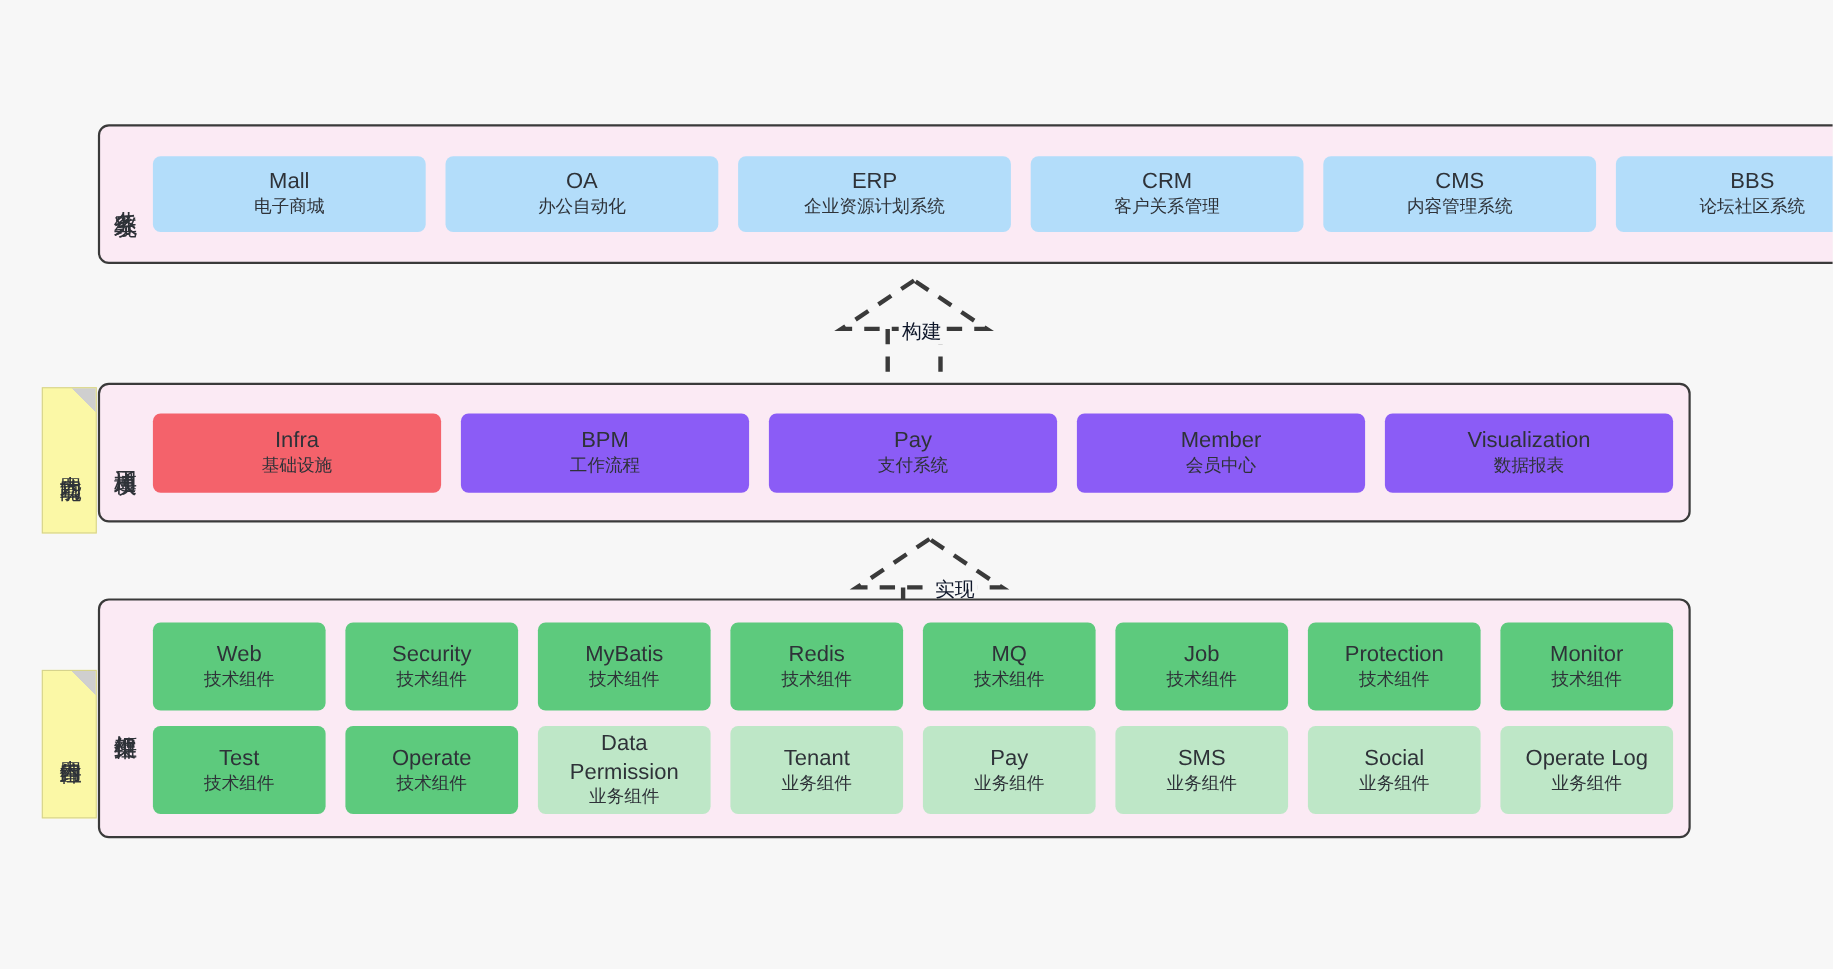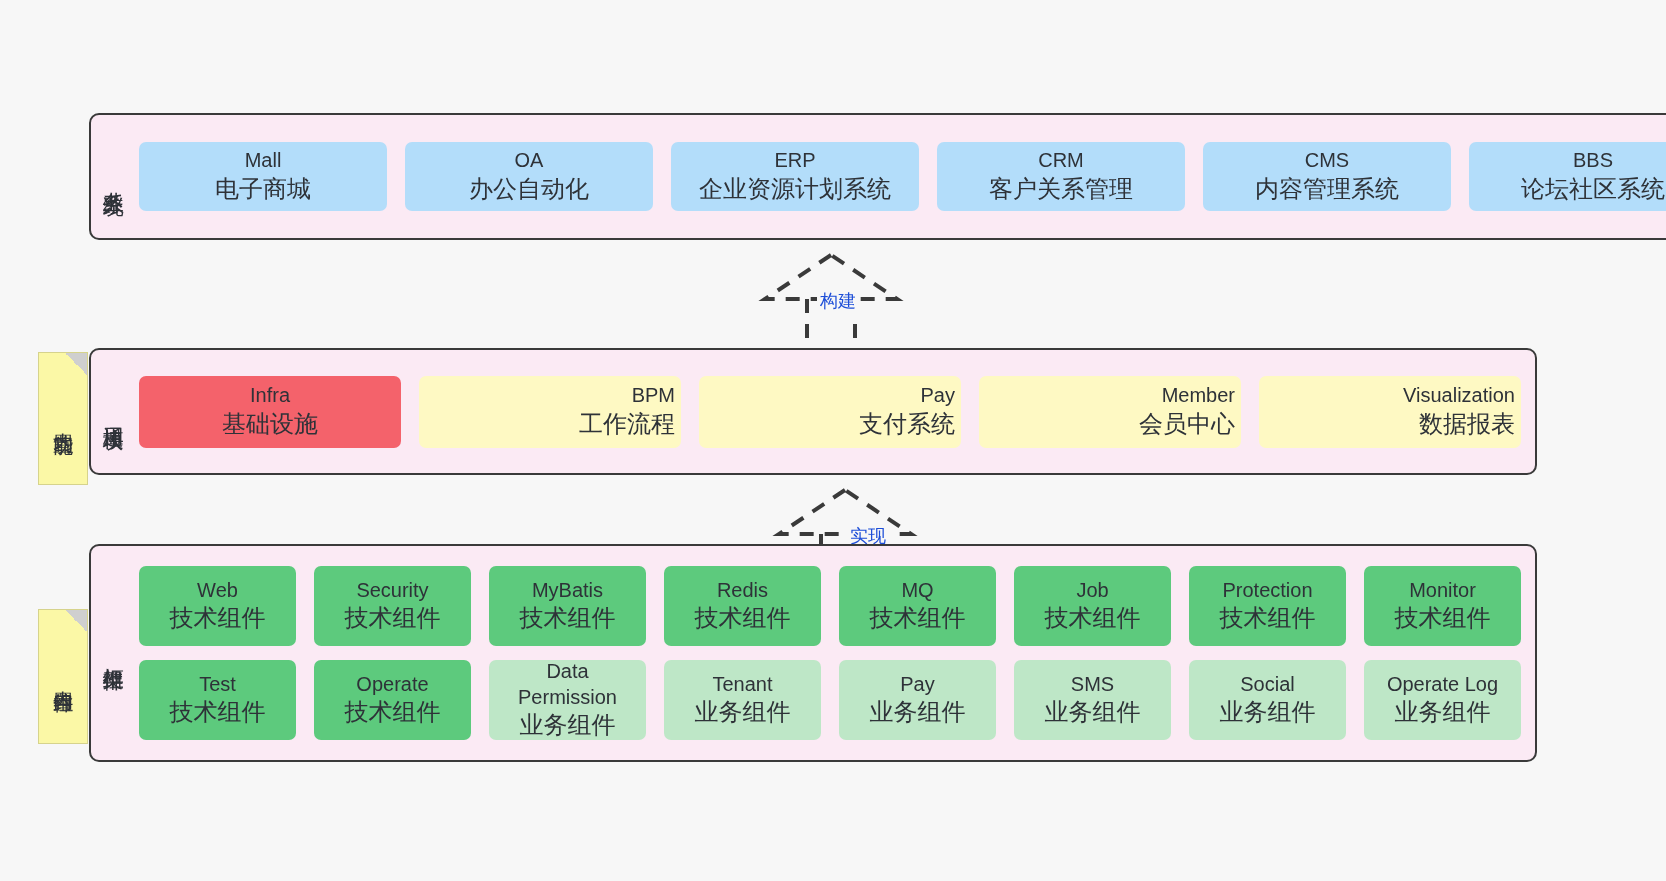--- a/index.html
+++ b/index.html
@@ -67,26 +67,26 @@
     display: flex;
     flex-direction: column;
     align-items: center;
     justify-content: center;
     text-align: center;
     box-sizing: border-box;
     padding: 4px 6px;
     line-height: 1.28;
   }
   .node .n-en  { font-size: 20px; }
-  .node .n-cn  { font-size: 24px; }
+  .node .n-cn  { font-size: 16px; }
 
   
   .c-blue       { background: #b3ddfa; }
   .c-red        { background: #f4626b; }
-  .c-pink       { background: #fef9c3; align-items: flex-end; }
+  .c-pink       { background: #8b5cf6; }
   .c-green      { background: #5dca7d; }
   .c-lightgreen { background: #bee7c7; }
 
   
   #layer-business { left: 89px;  top: 113px; width: 1644px; height: 127px; }
   #layer-business .node { height: 69px; }
 
   #layer-common   { left: 89px;  top: 348px; width: 1448px; height: 127px; }
   #layer-common .node { height: 72px; }
 
@@ -118,21 +118,21 @@
   }
   #note-common    { left: 38px; top: 352px; width: 50px; height: 133px; }
   #note-framework { left: 38px; top: 609px; width: 50px; height: 135px; }
 
   
   .gen-arrow { position: absolute; }
   .gen-arrow svg { display: block; overflow: visible; }
   .gen-label {
     position: absolute;
     font-size: 18px;
-    color: #1d4ed8;
+    color: #0f172a;
     background: #f7f7f7;
     padding: 0 3px;
     white-space: nowrap;
   }
   #arrow-build  { left: 757px; top: 249px; width: 148px; height: 95px; }
   #arrow-build .gen-label  { left: 60px; top: 40px; }
   #arrow-impl   { left: 771px; top: 484px; width: 148px; height: 95px; }
   #arrow-impl .gen-label   { left: 76px; top: 40px; }
 </style>
 </head>

